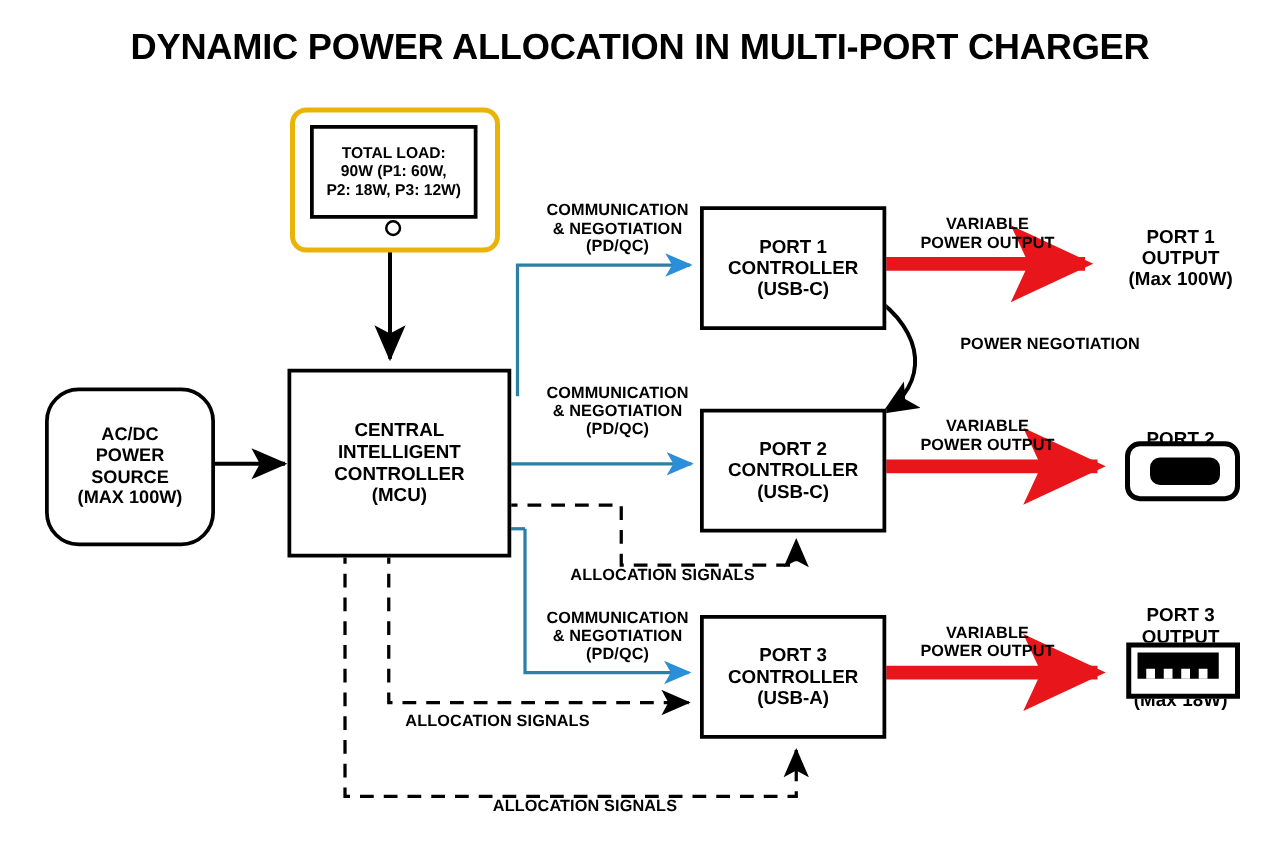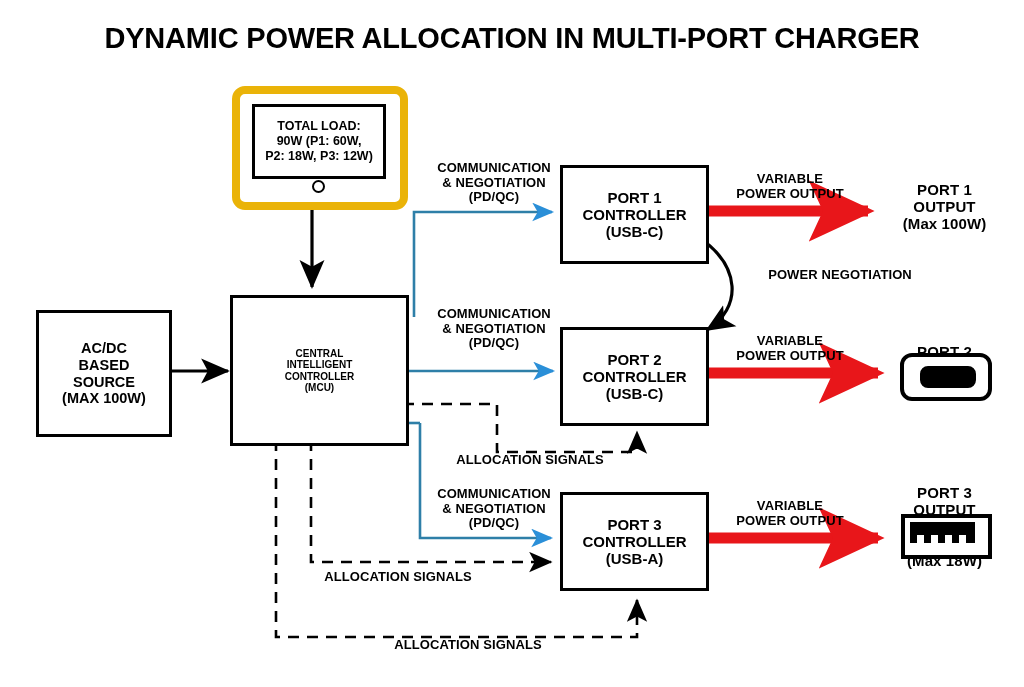--- a/index.html
+++ b/index.html
@@ -9,21 +9,21 @@
   svg.layer{position:absolute;left:0;top:0;width:1024px;height:687px;}
   .lbl{position:absolute;text-align:center;font-weight:bold;line-height:1.12;
        letter-spacing:.1px;color:#000;}
   .box{position:absolute;border:3px solid #000;background:#fff;
        display:flex;align-items:center;justify-content:center;text-align:center;
        font-weight:bold;line-height:1.15;}
   #title{position:absolute;left:0;top:22px;width:1024px;text-align:center;
          font-size:29px;font-weight:bold;letter-spacing:-.2px;}
   
   #tablet{position:absolute;left:232px;top:86px;width:160px;height:108px;
-          border:8px solid #eab308;border-radius:13px;background:#fff;}
+          border:4px solid #eab308;border-radius:13px;background:#fff;}
   #tablet-screen{position:absolute;left:12px;top:10px;width:128px;height:69px;
           border:3px solid #000;background:#fff;display:flex;align-items:center;
           justify-content:center;text-align:center;font-size:12.5px;
           font-weight:bold;line-height:1.18;}
   #tablet-home{position:absolute;left:72px;top:86px;width:9px;height:9px;
           border:2.5px solid #000;border-radius:50%;background:#fff;}
   
   #usbc-icon{position:absolute;left:900px;top:353px;width:84px;height:40px;
           border:4px solid #000;border-radius:12px;background:#fff;}
   #usbc-inner{position:absolute;left:16px;top:9px;width:48px;height:14px;
@@ -114,30 +114,30 @@
     <div id="tablet-screen">
       <div>
         <div>TOTAL LOAD:</div>
         <div>90W (P1: 60W,</div>
         <div>P2: 18W, P3: 12W)</div>
       </div>
     </div>
     <div id="tablet-home"></div>
   </div>
 
-  <div class="box" style="left:36px;top:310px;width:130px;height:121px;font-size:14.5px;">
+  <div class="box" style="left:36px;top:310px;width:130px;height:121px;font-size:14.5px;border-radius:27px;">
     <div>
       <div>AC/DC</div>
-      <div>BASED</div>
+      <div>POWER</div>
       <div>SOURCE</div>
       <div>(MAX 100W)</div>
     </div>
   </div>
 
-  <div class="box" style="left:230px;top:295px;width:173px;height:145px;font-size:10px;">
+  <div class="box" style="left:230px;top:295px;width:173px;height:145px;font-size:15px;">
     <div>
       <div>CENTRAL</div>
       <div>INTELLIGENT</div>
       <div>CONTROLLER</div>
       <div>(MCU)</div>
     </div>
   </div>
 
   <div class="box" style="left:560px;top:165px;width:143px;height:93px;font-size:15px;">
     <div>

